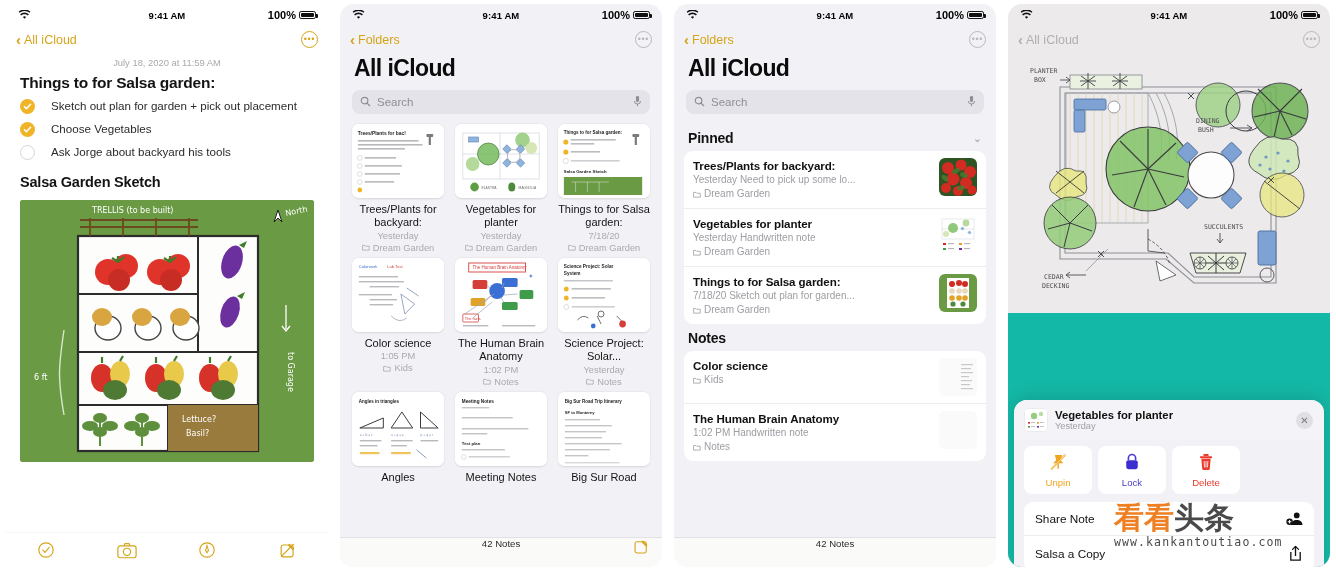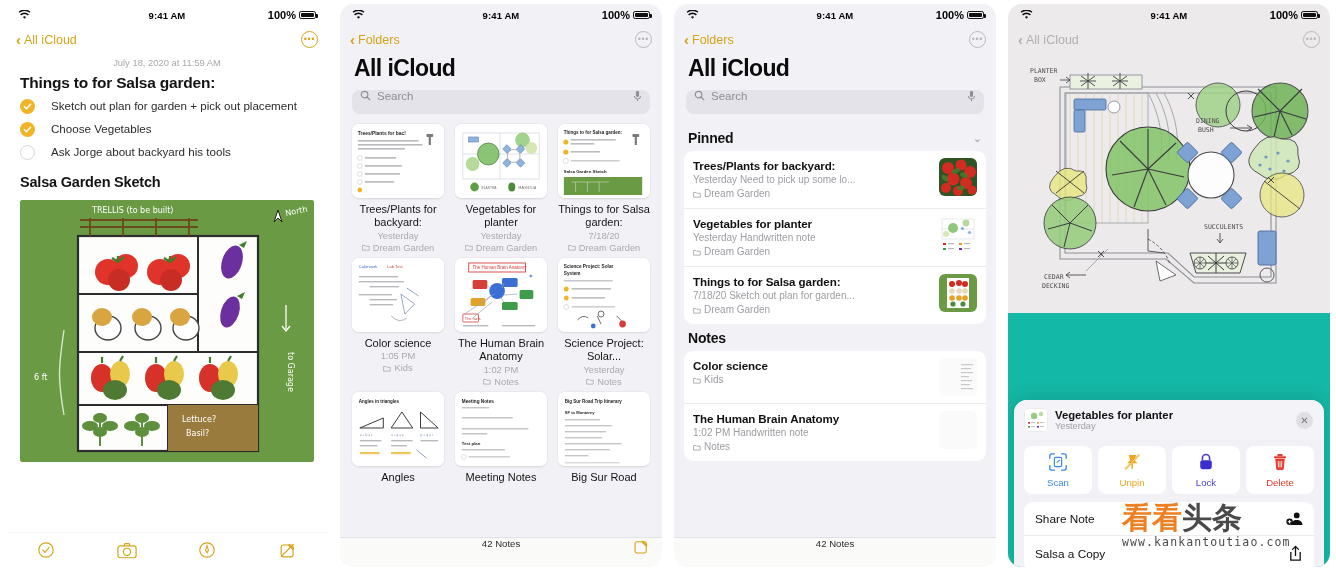--- a/index.html
+++ b/index.html
@@ -60,21 +60,21 @@
   
   .note-toolbar{ position:absolute; left:0; right:0; bottom:0; height:34px; background:#fff;
                  display:flex; align-items:center; justify-content:space-around;
                  box-shadow:0 -1px 0 rgba(0,0,0,.04); }
   .note-toolbar .tb{ color:#d6a419; width:22px; height:22px; display:flex; align-items:center;
                      justify-content:center; cursor:pointer; }
 
   
   .big-title{ font-size:23px; font-weight:bold; letter-spacing:-.6px; color:#0b0b0c; padding:2px 14px 8px; }
   .searchbar{ margin:0 12px 10px; height:24px; background:#e4e3e9; border-radius:8px;
-              display:flex; align-items:flex-start; padding:0 8px; gap:6px; color:#8e8e93; font-size:11.5px; cursor:text;}
+              display:flex; align-items:center; padding:0 8px; gap:6px; color:#8e8e93; font-size:11.5px; cursor:text;}
   .searchbar .mic{ margin-left:auto; }
 
   
   .gallery{ padding:0 12px; display:grid; grid-template-columns:repeat(3,1fr); column-gap:11px; row-gap:4px; }
   .gcell{ display:flex; flex-direction:column; align-items:center; cursor:pointer; }
   .gthumb{ width:100%; height:74px; background:#fff; border-radius:7px; overflow:hidden;
            box-shadow:0 .5px 2px rgba(0,0,0,.12); position:relative; }
   .gthumb svg{ display:block; }
   .gtitle{ font-size:11px; color:#141414; text-align:center; line-height:1.22; margin-top:5px;
            max-width:100%; }
@@ -124,21 +124,21 @@
          align-items:center; justify-content:center; gap:5px; cursor:pointer; }
   .qbtn .lbl{ font-size:9.6px; }
   .qbtn svg{ display:block; }
   .menucard{ background:#fff; margin:0 10px; border-radius:9px; overflow:hidden; }
   .mrow{ display:flex; align-items:center; padding:9px 11px; cursor:pointer; font-size:11.8px;
          color:#111; border-top:.5px solid #ececef; }
   .mrow:first-child{ border-top:none; }
   .mrow .mi{ margin-left:auto; display:flex; }
 
   
-  .wm{ position:absolute; right:2px; bottom:22px; width:212px; pointer-events:none; }
+  .wm{ position:absolute; right:10px; bottom:22px; width:212px; pointer-events:none; }
   .wm .cn{ font-size:30px; font-weight:bold; line-height:1;
            font-family:"DejaVu Sans", sans-serif; }
   .wm .cn b:nth-child(1),.wm .cn b:nth-child(2){ color:#ee7f22; }
   .wm .cn b:nth-child(3),.wm .cn b:nth-child(4){ color:#4a4a4a; }
   .wm .url{ font-size:11.5px; color:#4a4a4a; letter-spacing:1.1px; margin-top:2px;
             font-family:"DejaVu Sans Mono", monospace; }
 </style>
 </head>
 <body>
 
@@ -1133,33 +1133,20 @@
           <div class="st">
             <div class="a">Vegetables for planter</div>
             <div class="b">Yesterday</div>
           </div>
           <div class="xbtn">✕</div>
         </div>
 
         <div class="quick">
           <div class="qbtn">
             <svg width="20" height="20" viewBox="0 0 22 22">
-              <g stroke="#3a86e8" stroke-width="1.5" fill="none" stroke-linecap="round">
-                <path d="M2 7V4a2 2 0 0 1 2-2h3"></path>
-                  <path d="M20 7V4a2 2 0 0 0-2-2h-3"></path>
-                <path d="M2 15v3a2 2 0 0 0 2 2h3"></path>
-                  <path d="M20 15v3a2 2 0 0 1-2 2h-3"></path>
-              </g>
-              <rect x="7" y="6" width="8" height="10" rx="1.4" stroke="#3a86e8" stroke-width="1.3" fill="none"></rect>
-              <path d="M9.6 11.6 L13 8.6" stroke="#3a86e8" stroke-width="1.2" fill="none"></path>
-            </svg>
-            <span class="lbl" style="color:#3a86e8;">Scan</span>
-          </div>
-          <div class="qbtn">
-            <svg width="20" height="20" viewBox="0 0 22 22">
               <path d="M7.5 3.2 L15.6 3.2 L13.8 9 L17 12.4 L5.6 12.4 L9 9 Z" fill="#f0a51f"></path>
               <rect x="10.4" y="12.4" width="1.6" height="6" fill="#f0a51f"></rect>
               <line x1="4" y1="18.6" x2="18.6" y2="3.4" stroke="#f0a51f" stroke-width="1.9" stroke-linecap="round"></line>
               <line x1="4" y1="18.6" x2="18.6" y2="3.4" stro6ke="#fff" stroke="#fff" stroke-width=".7" stroke-linecap="round"></line>
             </svg>
             <span class="lbl" style="color:#f0a51f;">Unpin</span>
           </div>
           <div class="qbtn">
             <svg width="18" height="20" viewBox="0 0 20 22">
               <path d="M6 9V6.6a4 4 0 0 1 8 0V9" stroke="#4a3ad6" stroke-width="1.8" fill="none"></path>

